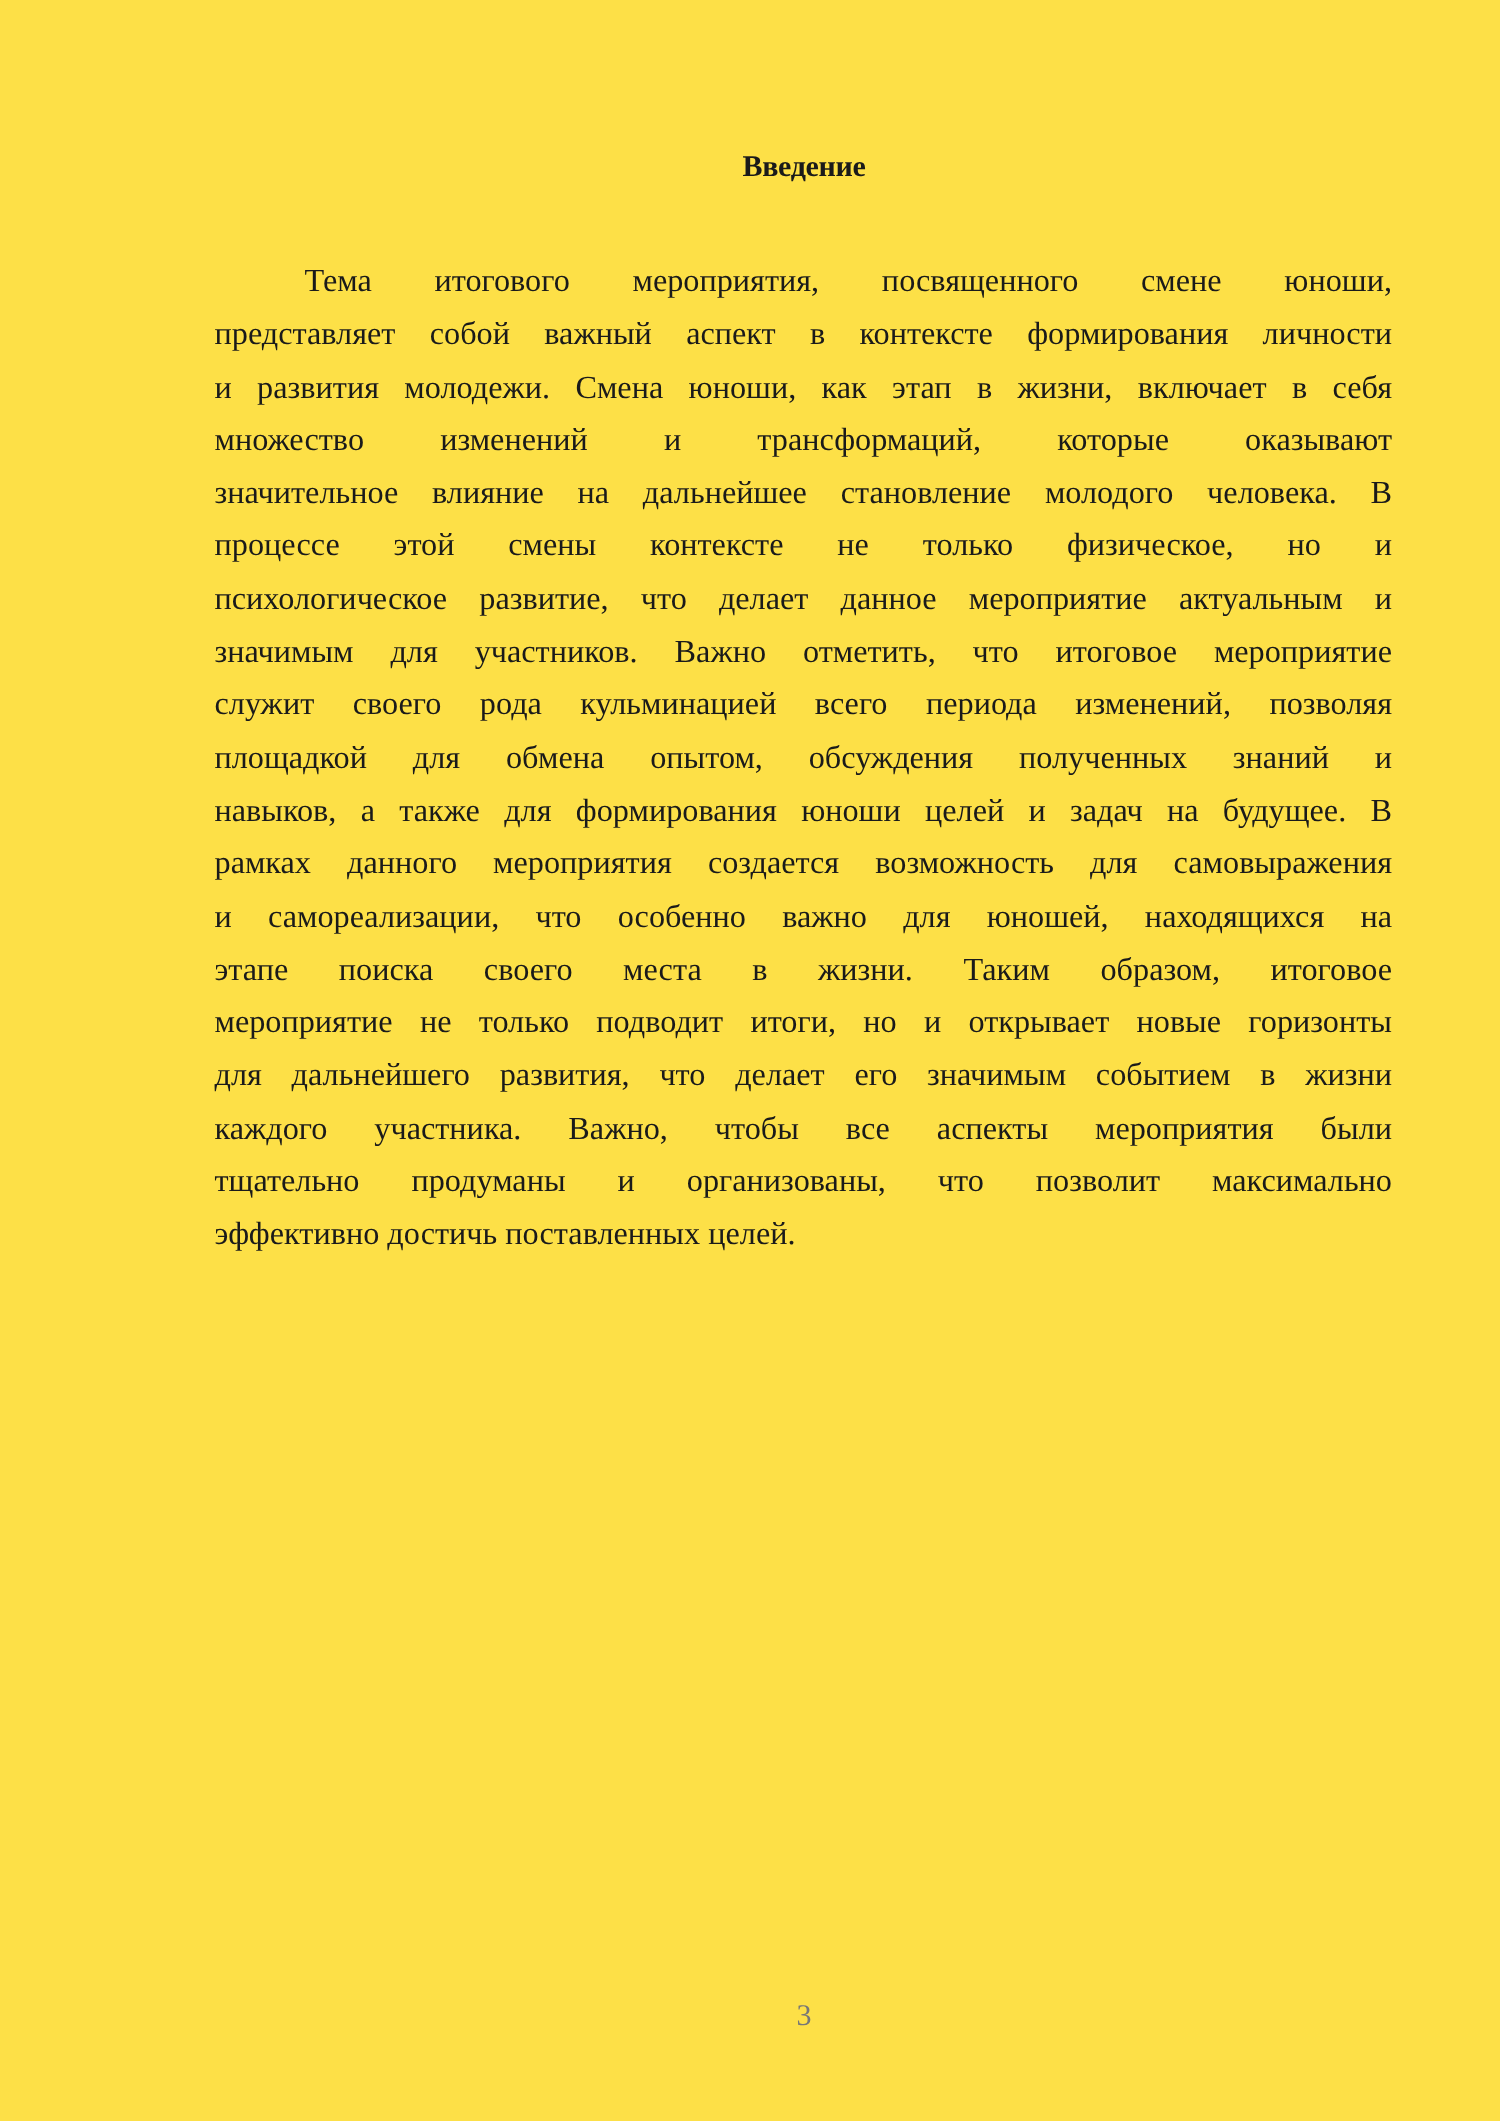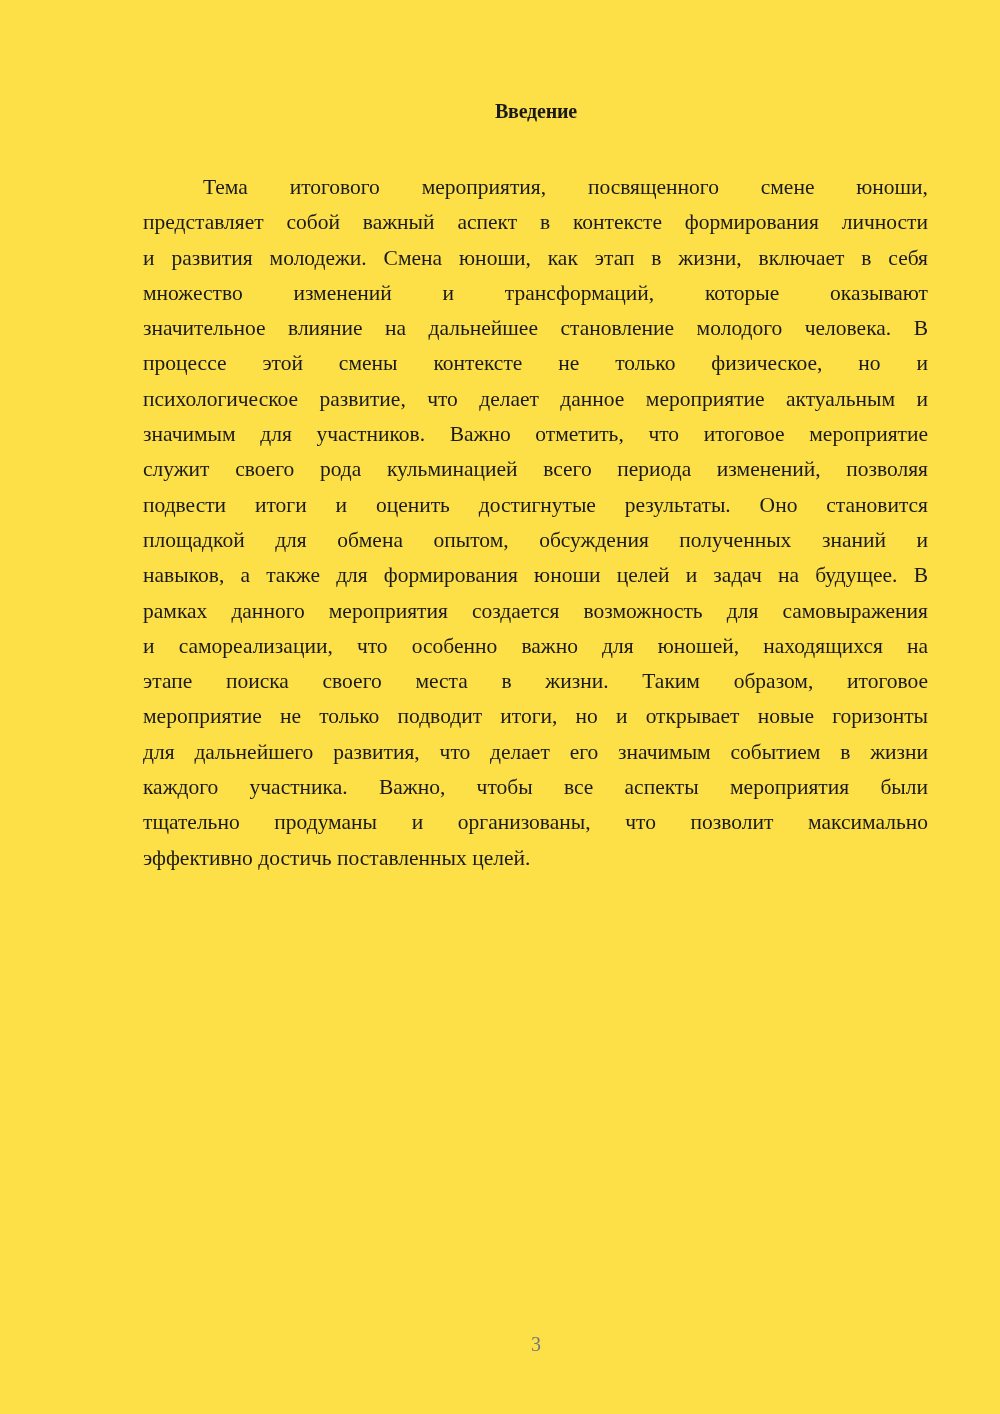--- a/index.html
+++ b/index.html
@@ -75,21 +75,20 @@
   <div class="body-text">
     <span class="line first">Тема итогового мероприятия, посвященного смене юноши,</span>
     <span class="line">представляет собой важный аспект в контексте формирования личности</span>
     <span class="line">и развития молодежи. Смена юноши, как этап в жизни, включает в себя</span>
     <span class="line">множество изменений и трансформаций, которые оказывают</span>
     <span class="line">значительное влияние на дальнейшее становление молодого человека. В</span>
     <span class="line">процессе этой смены контексте не только физическое, но и</span>
     <span class="line">психологическое развитие, что делает данное мероприятие актуальным и</span>
     <span class="line">значимым для участников. Важно отметить, что итоговое мероприятие</span>
     <span class="line">служит своего рода кульминацией всего периода изменений, позволяя</span>
-    <span class="line">подвести итоги и оценить достигнутые результаты. Оно становится</span>
     <span class="line">площадкой для обмена опытом, обсуждения полученных знаний и</span>
     <span class="line">навыков, а также для формирования юноши целей и задач на будущее. В</span>
     <span class="line">рамках данного мероприятия создается возможность для самовыражения</span>
     <span class="line">и самореализации, что особенно важно для юношей, находящихся на</span>
     <span class="line">этапе поиска своего места в жизни. Таким образом, итоговое</span>
     <span class="line">мероприятие не только подводит итоги, но и открывает новые горизонты</span>
     <span class="line">для дальнейшего развития, что делает его значимым событием в жизни</span>
     <span class="line">каждого участника. Важно, чтобы все аспекты мероприятия были</span>
     <span class="line">тщательно продуманы и организованы, что позволит максимально</span>
     <span class="line last">эффективно достичь поставленных целей.</span>

